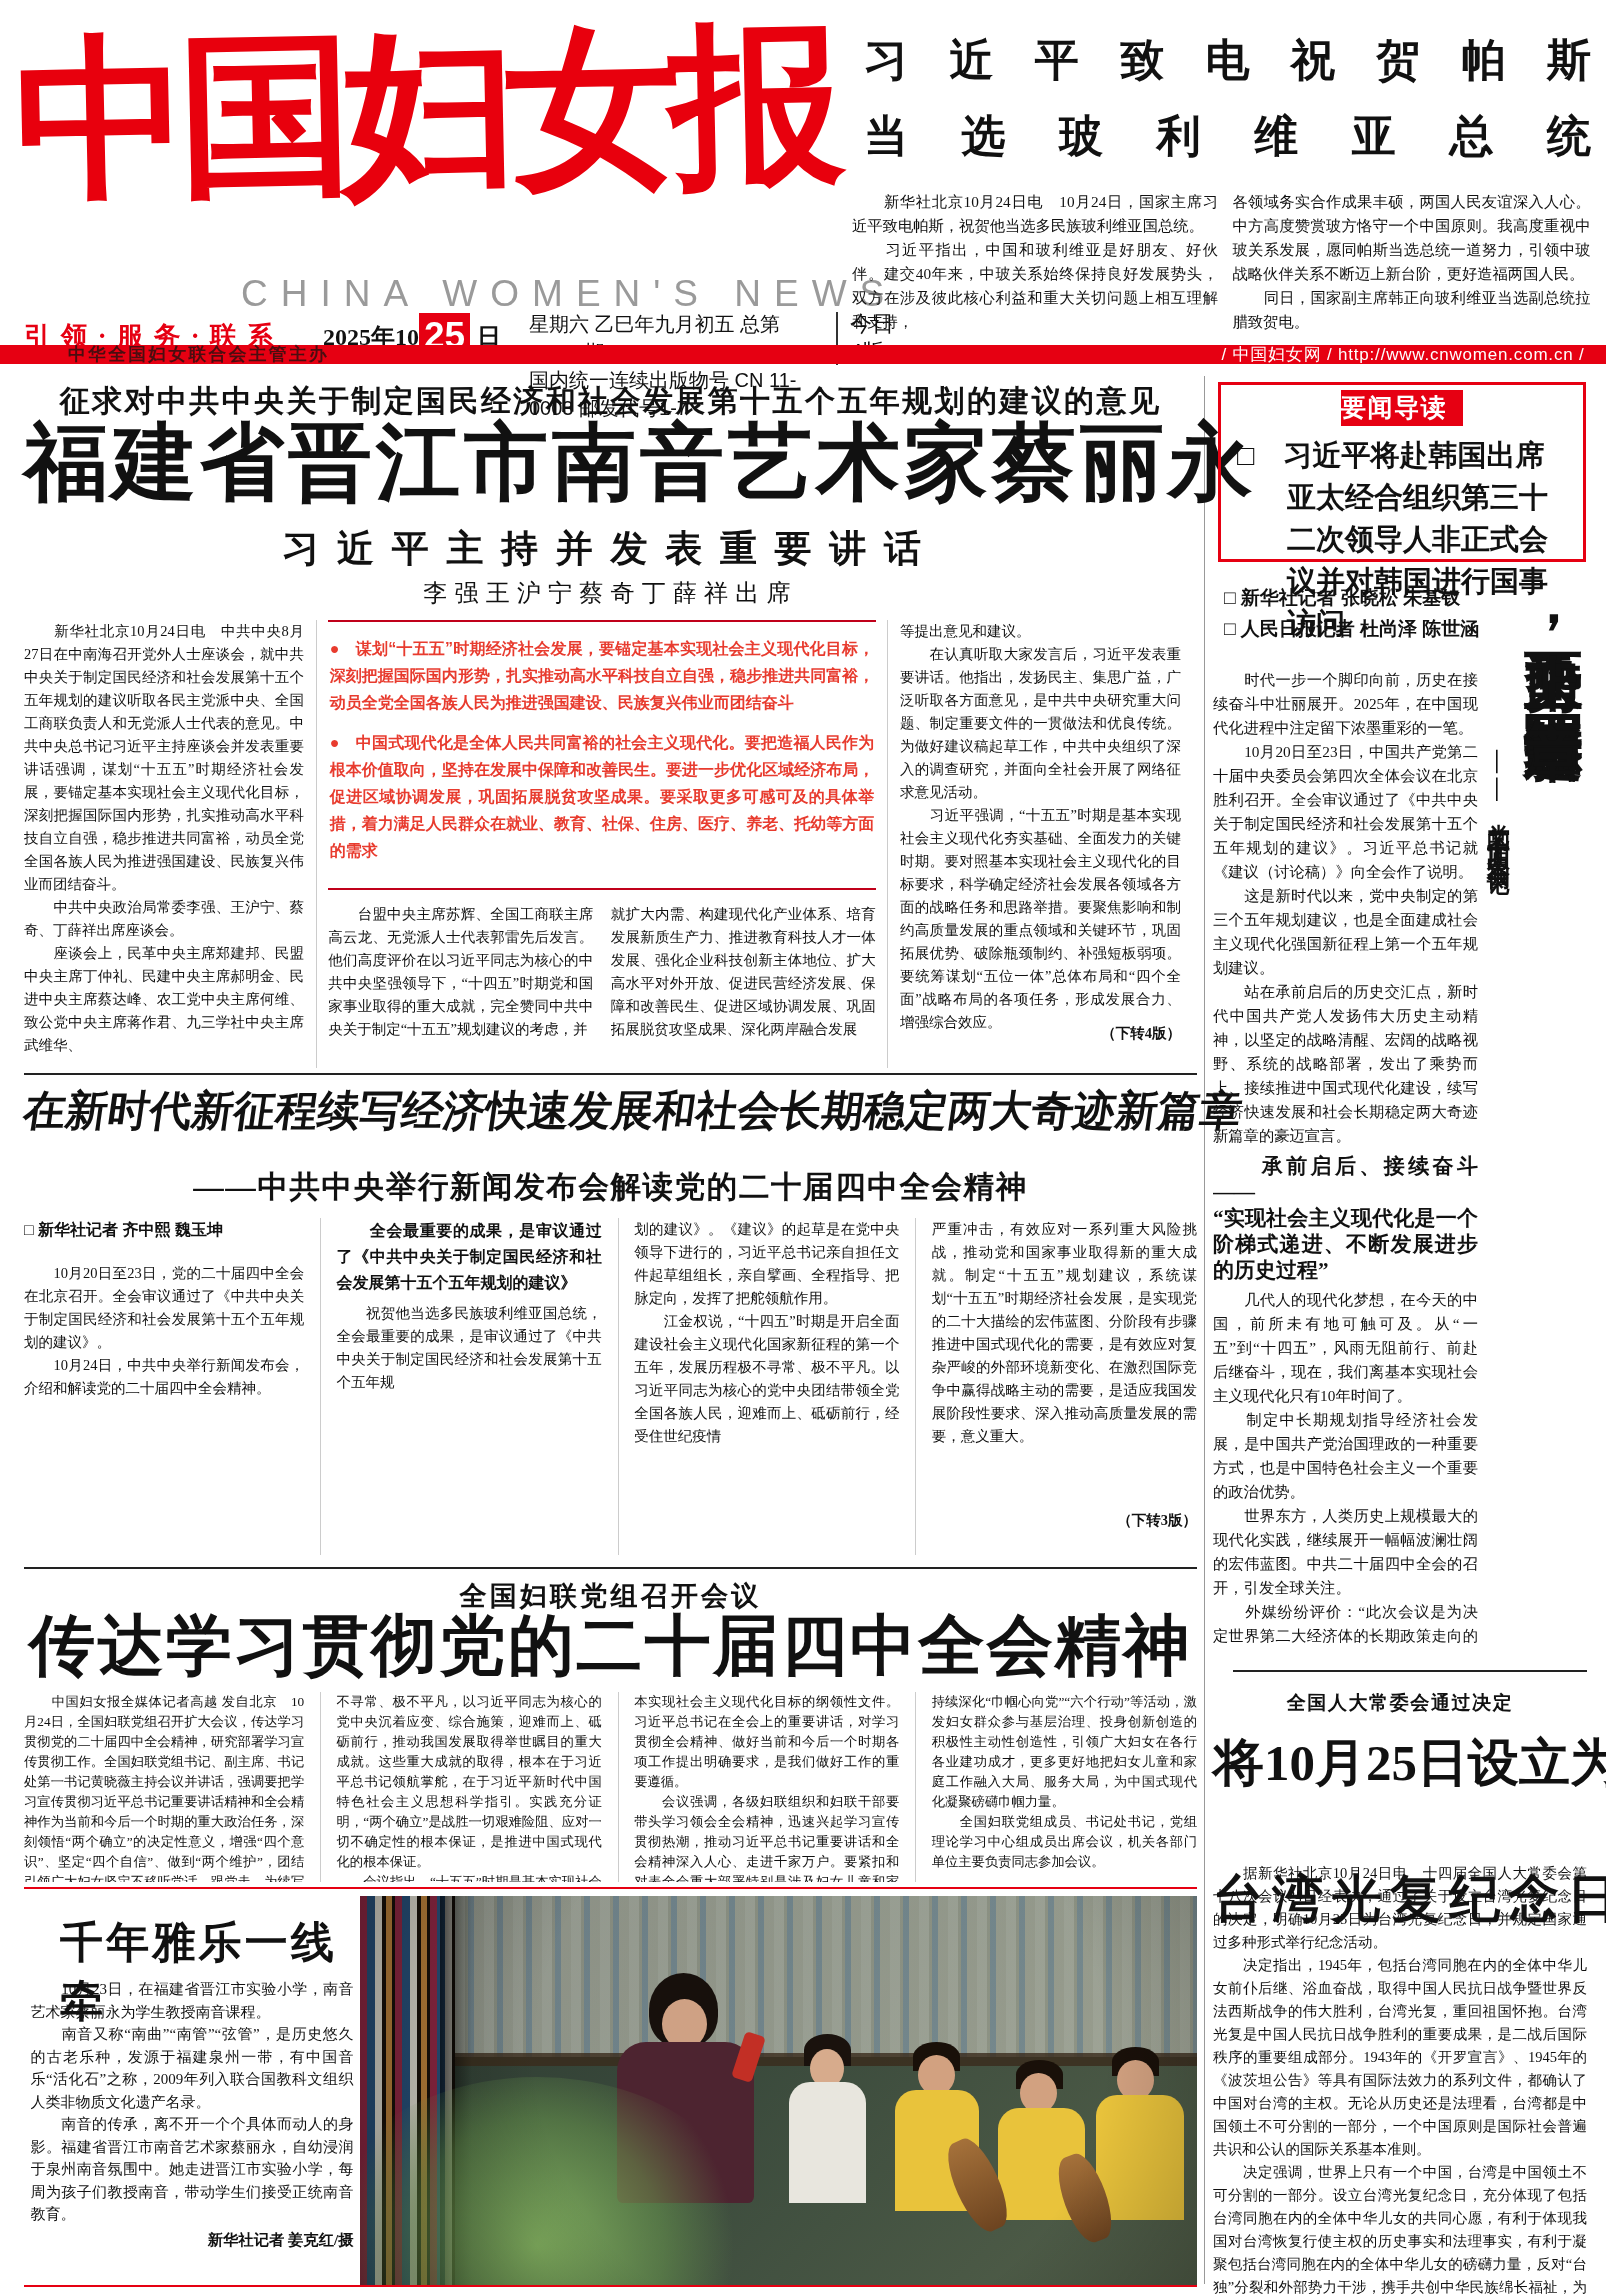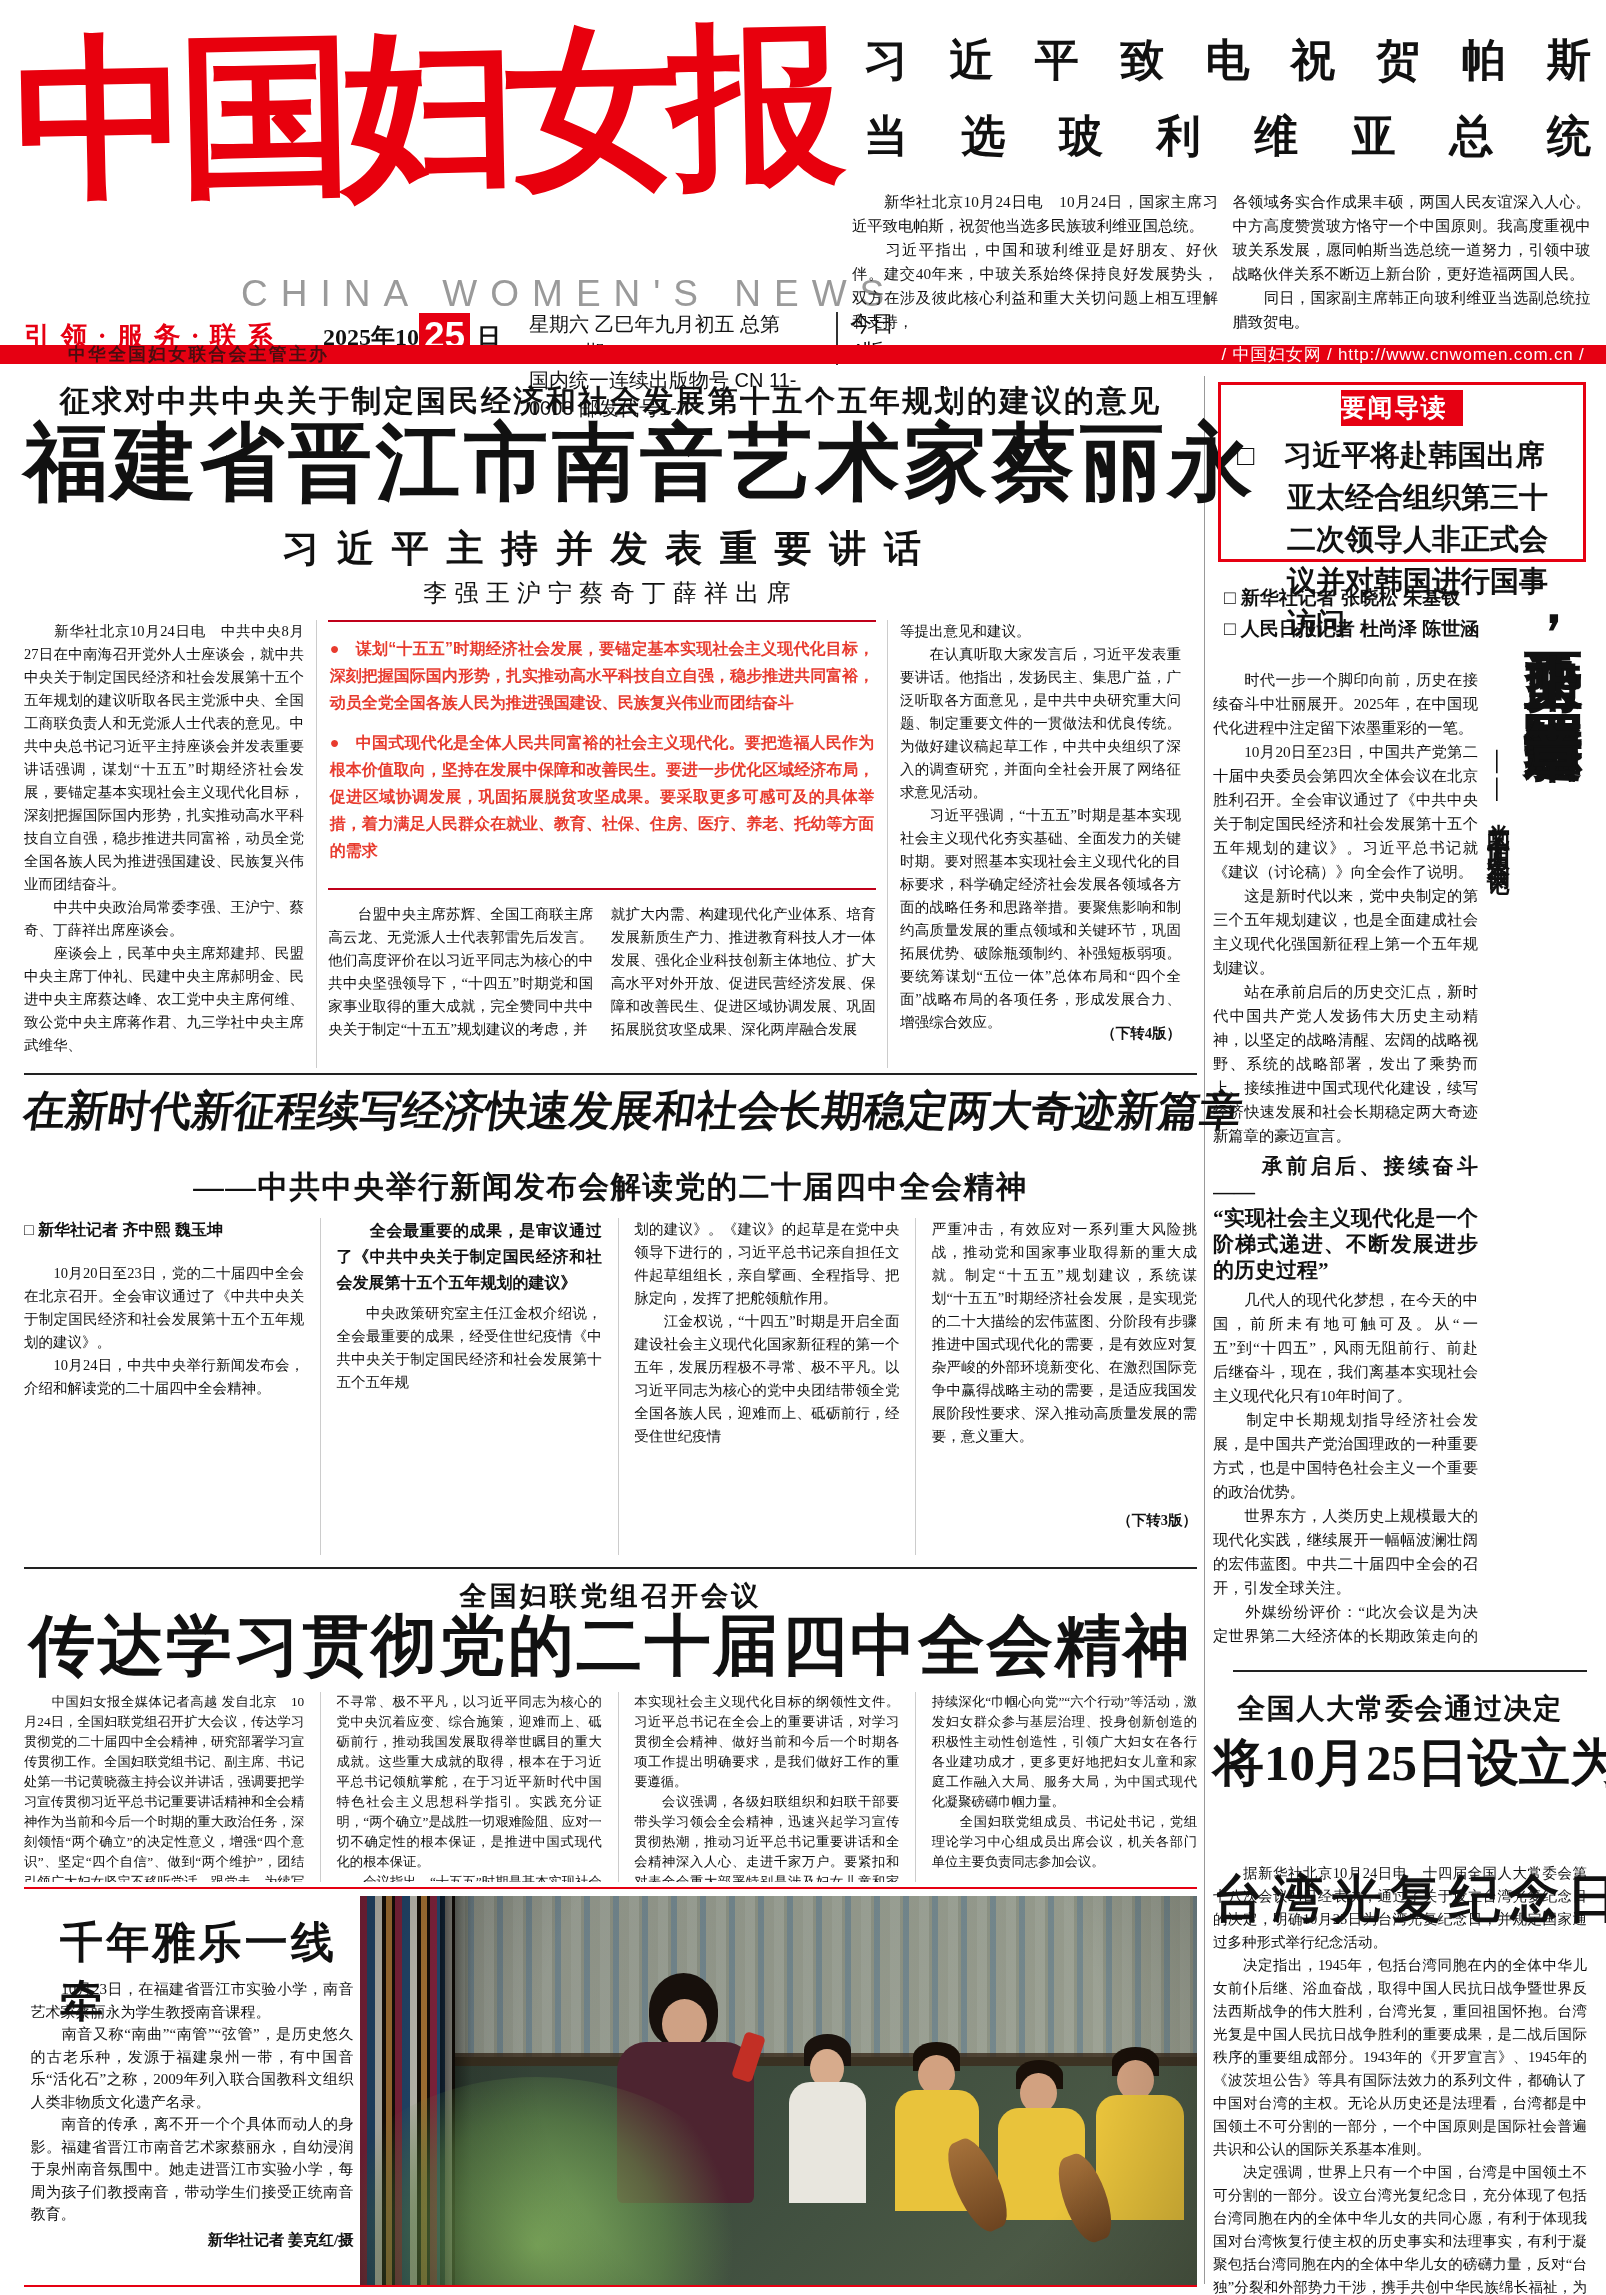--- a/index.html
+++ b/index.html
@@ -125,21 +125,21 @@
   #ph-kid2-hair{left:656px;top:164px;} #ph-kid2-head{left:660px;top:177px;} #ph-kid2-body{left:638px;top:212px;width:87px;height:112px;}
   #ph-kid3-hair{left:752px;top:151px;} #ph-kid3-head{left:757px;top:164px;} #ph-kid3-body{left:736px;top:199px;width:88px;height:125px;}
   .pipa{background:linear-gradient(180deg,#a5713a,#6d4420);border-radius:46%/60%;}
   #ph-pipa1{left:596px;top:241px;width:43px;height:96px;transform:rotate(-24deg);}
   #ph-pipa2{left:704px;top:257px;width:42px;height:90px;transform:rotate(-20deg);}
   #ph-plant{left:-48px;bottom:-129px;width:450px;height:337px;border-radius:50%;
             background:radial-gradient(circle,rgba(140,190,100,.85) 0%,rgba(110,160,80,.5) 45%,transparent 70%);}
   #ph-vignette{left:0;top:0;width:100%;height:100%;background:radial-gradient(circle at 55% 40%,transparent 55%,rgba(0,0,0,.35) 100%);}
 
   
-  #tw-kicker{left:1213px;top:1690px;width:374px;font-size:28px;font-weight:bold;text-align:center;letter-spacing:1.6px;
+  #tw-kicker{left:1213px;top:1690px;width:374px;font-size:19px;font-weight:bold;text-align:center;letter-spacing:1.6px;
              font-family:"Liberation Sans",sans-serif;}
   #tw-headline1{left:1213px;top:1729px;width:374px;font-size:51px;font-weight:bold;text-align:center;white-space:nowrap;}
   #tw-headline2{left:1213px;top:1865px;width:374px;font-size:51px;font-weight:bold;text-align:center;letter-spacing:8px;white-space:nowrap;}
   #tw-body{left:1213px;top:1862px;width:374px;height:433px;font-size:14.5px;line-height:23px;overflow:hidden;}
 </style>
 </head>
 <body>
 
 <div id="page">
 
@@ -237,21 +237,21 @@
   <div class="abs" id="presser-headline">在新时代新征程续写经济快速发展和社会长期稳定两大奇迹新篇章</div>
   <div class="abs" id="presser-deck">——中共中央举行新闻发布会解读党的二十届四中全会精神</div>
   <div class="abs" id="presser-body">
     <div class="presser-col">
       <div id="presser-byline">□ 新华社记者 齐中熙 魏玉坤</div>
       <div class="just pre">　　10月20日至23日，党的二十届四中全会在北京召开。全会审议通过了《中共中央关于制定国民经济和社会发展第十五个五年规划的建议》。
 　　10月24日，中共中央举行新闻发布会，介绍和解读党的二十届四中全会精神。</div>
     </div>
     <div class="presser-col">
       <div id="presser-col2-bold">　　全会最重要的成果，是审议通过了《中共中央关于制定国民经济和社会发展第十五个五年规划的建议》</div>
-      <div class="just pre">　　中央政策研究室主任江金权介绍说，全会最重要的成果，经受住世纪疫情《中共中央关于制定国民经济和社会发展第十五个五年规</div>
+      <div class="just pre">　　祝贺他当选多民族玻利维亚国总统，全会最重要的成果，是审议通过了《中共中央关于制定国民经济和社会发展第十五个五年规</div>
     </div>
     <div class="presser-col just pre">划的建议》。《建议》的起草是在党中央领导下进行的，习近平总书记亲自担任文件起草组组长，亲自擘画、全程指导、把脉定向，发挥了把舵领航作用。
 　　江金权说，“十四五”时期是开启全面建设社会主义现代化国家新征程的第一个五年，发展历程极不寻常、极不平凡。以习近平同志为核心的党中央团结带领全党全国各族人民，迎难而上、砥砺前行，经受住世纪疫情</div>
     <div class="presser-col">
       <div class="just pre" style="height:314px;overflow:hidden;">严重冲击，有效应对一系列重大风险挑战，推动党和国家事业取得新的重大成就。制定“十五五”规划建议，系统谋划“十五五”时期经济社会发展，是实现党的二十大描绘的宏伟蓝图、分阶段有步骤推进中国式现代化的需要，是有效应对复杂严峻的外部环境新变化、在激烈国际竞争中赢得战略主动的需要，是适应我国发展阶段性要求、深入推动高质量发展的需要，意义重大。</div>
       <div class="jump">（下转3版）</div>
     </div>
   </div>
 
   <div class="abs" id="acwf-kicker">全国妇联党组召开会议</div>

